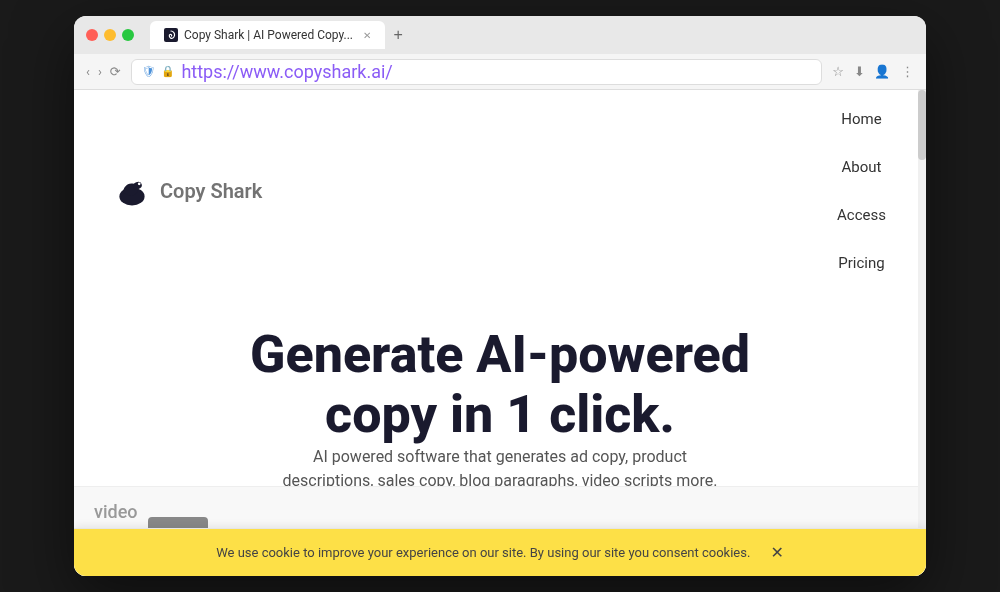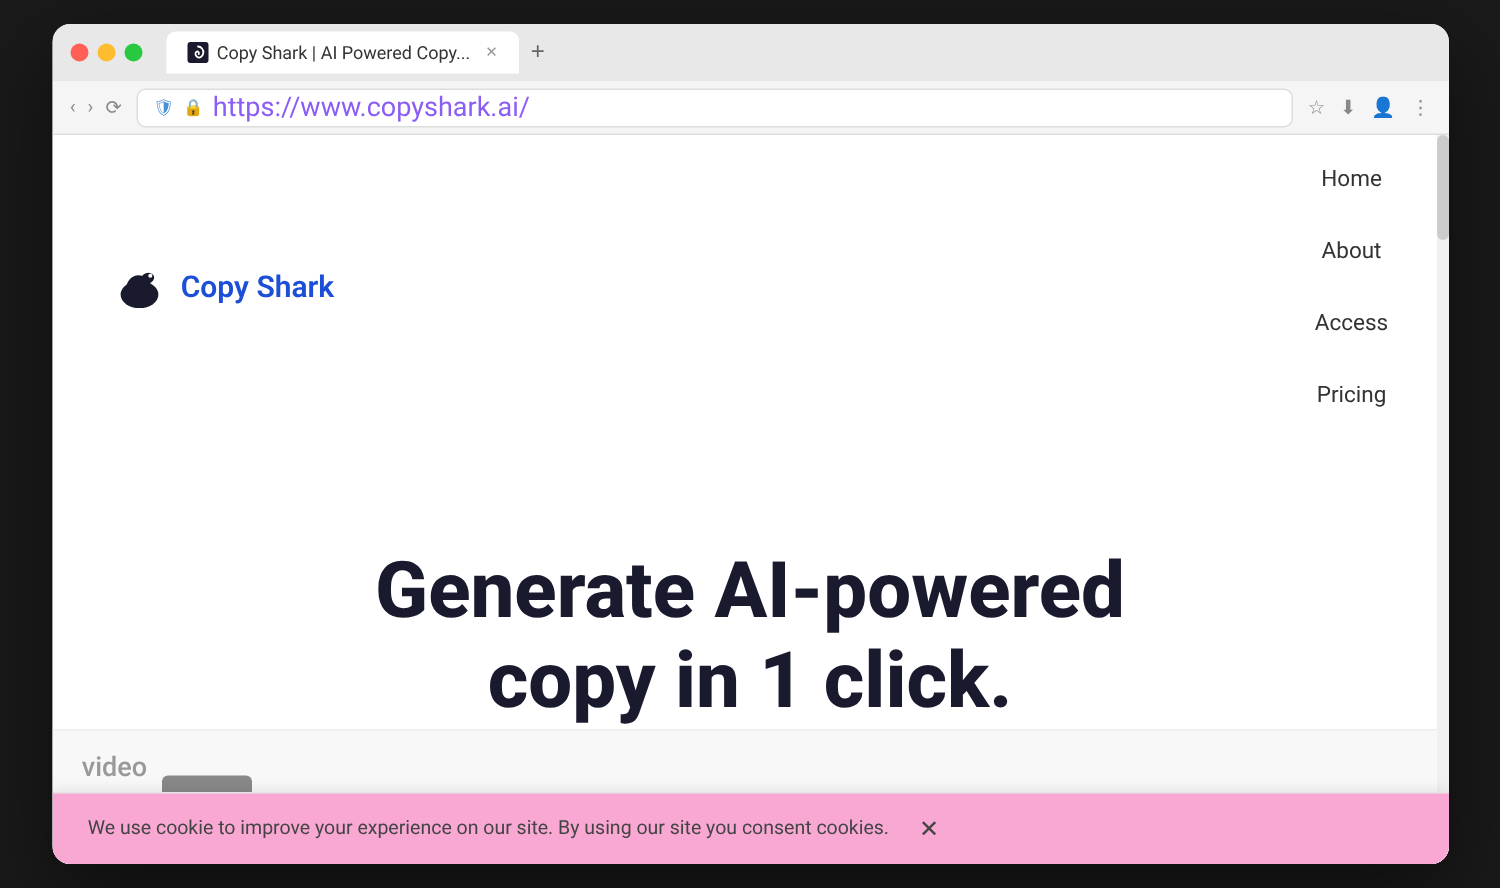--- a/index.html
+++ b/index.html
@@ -7,21 +7,21 @@
     body {
       background: #1a1a1a;
       display: flex;
       justify-content: center;
       align-items: center;
       min-height: 100vh;
       font-family: -apple-system, BlinkMacSystemFont, 'Segoe UI', Roboto, sans-serif;
     }
 
     .browser-window {
-      width: 931px;
+      width: 852px;
       height: 560px;
       background: #f0f0f0;
       border-radius: 12px;
       box-shadow: 0 20px 60px rgba(0,0,0,0.5);
       overflow: hidden;
       display: flex;
       flex-direction: column;
     }
 
     
@@ -181,21 +181,21 @@
     }
 
     .logo-icon {
       width: 36px;
       height: 36px;
     }
 
     .logo-text {
       font-size: 20px;
       font-weight: 600;
-      color: #1d4ed8;
+      color: #737373;
     }
 
     .nav-links {
       display: flex;
       gap: 30px;
       align-items: center;
       flex-direction: column;
     }
 
     .nav-link {
@@ -273,26 +273,26 @@
       margin-left: 10px;
       margin-top: 20px;
     }
 
     
     .cookie-banner {
       position: absolute;
       bottom: 0;
       left: 0;
       right: 0;
-      background: #f9a8d4;
+      background: #fde047;
       border-top: 1px solid #e5e5e5;
       padding: 14px 24px;
       display: flex;
       align-items: center;
-      justify-content: flex-start;
+      justify-content: center;
       gap: 20px;
       box-shadow: 0 -2px 8px rgba(0,0,0,0.08);
       z-index: 10;
     }
 
     .cookie-text {
       font-size: 13px;
       color: #444;
     }
 
@@ -381,20 +381,21 @@
       <div class="nav-links">
         <a class="nav-link">Home</a>
         <a class="nav-link">About</a>
         <a class="nav-link">Access</a>
         <a class="nav-link">Pricing</a>
       </div>
     </nav>
 
     <div class="hero">
       <h1 class="hero-title">Generate AI-powered copy in 1 click.</h1>
+      <p class="hero-subtitle">AI powered software that generates ad copy, product descriptions, sales copy, blog paragraphs, video scripts more.</p>
     </div>
 
     <div class="bottom-glimpse">
       <span class="glimpse-text">video</span>
       <div class="glimpse-img"></div>
     </div>
 
     <div class="cookie-banner">
       <span class="cookie-text">We use cookie to improve your experience on our site. By using our site you consent cookies.</span>
       <span class="cookie-close">✕</span>

